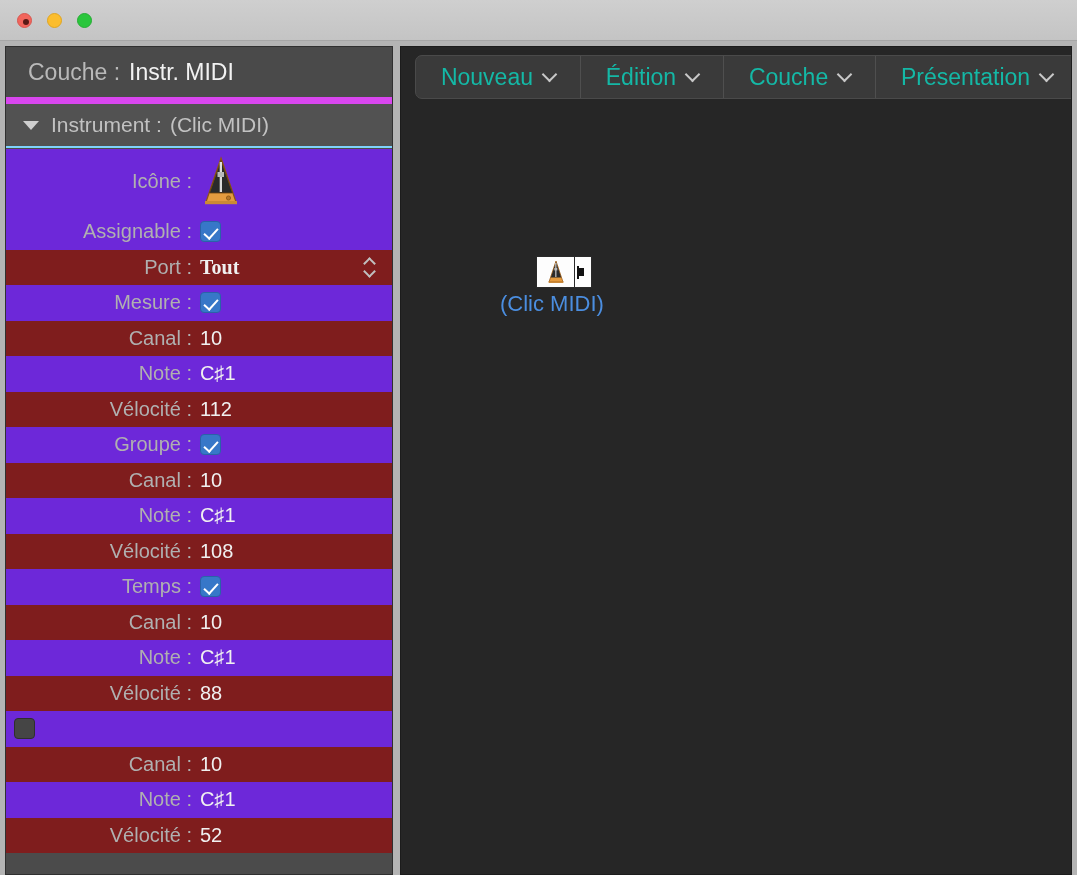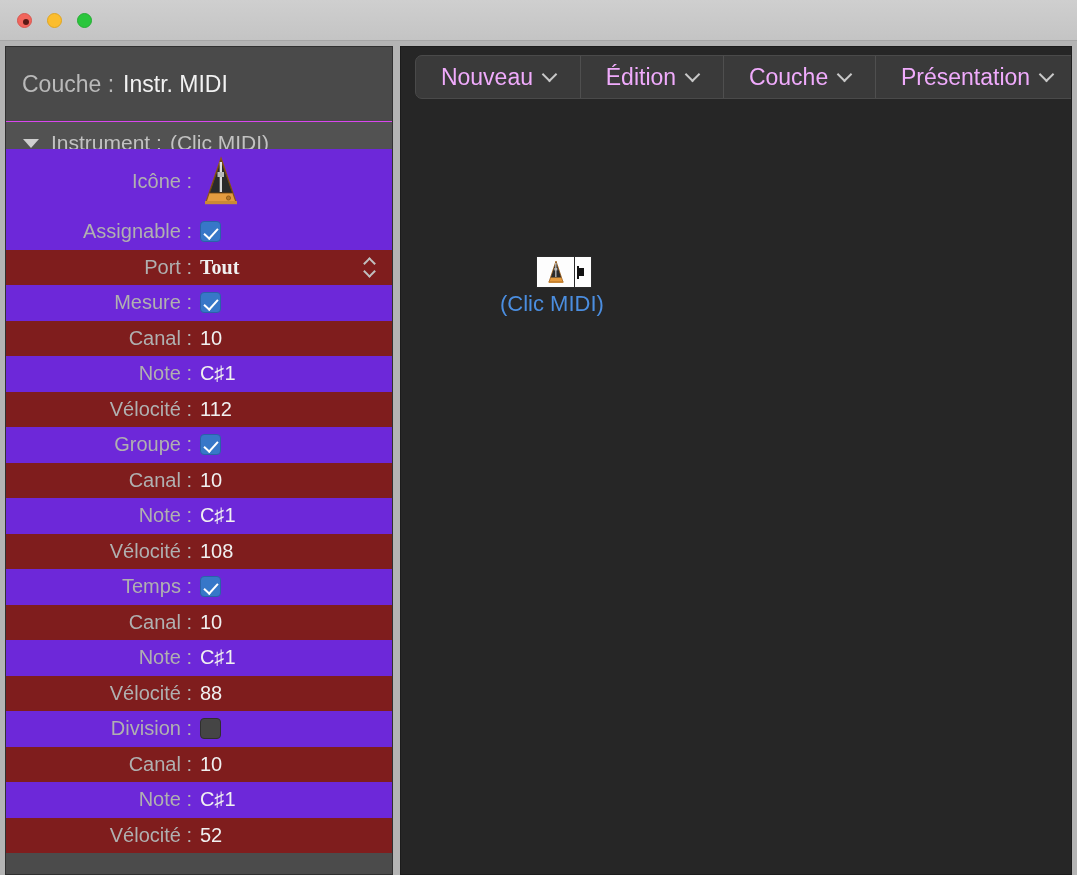--- a/index.html
+++ b/index.html
@@ -59,26 +59,26 @@
   #inspector {
     position: absolute;
     left: 5px; top: 5px;
     width: 388px; height: 829px;
     background: #4b4b4b;
     border: 1px solid #303030;
     overflow: hidden;
   }
 
   .layer-header {
-    height: 75px;
+    height: 57px;
     background: #4a4a4a;
-    border-bottom: 1px solid #d946ef;
-    display: flex;
-    align-items: center;
-    padding-left: 16px;
+    border-bottom: 7px solid #d946ef;
+    display: flex;
+    align-items: center;
+    padding-left: 22px;
     white-space: nowrap;
   }
   .layer-header .lbl {
     color: #b9b9b9;
     font-size: 23px;
   }
   .layer-header .val {
     color: #f2f2f2;
     font-size: 23px;
     margin-left: 9px;
@@ -215,21 +215,21 @@
     background: #3a3a3a;
     overflow: hidden;
     width: 663px;
   }
   .menubtn {
     display: flex;
     align-items: center;
     justify-content: center;
     gap: 11px;
     padding: 0 18px;
-    color: #f0abfc;
+    color: #14b8a6;
     font-size: 23px;
     border-right: 1px solid #4f4f4f;
     white-space: nowrap;
     flex: 1 1 auto;
   }
   .menubtn:last-child { border-right: none; }
   .chev {
     width: 11px; height: 11px;
     border: solid #c8c8c8;
     border-width: 0 2px 2px 0;
@@ -393,21 +393,20 @@
           </div>
           <div class="prow alt">
             <div class="plabel">Note :</div>
             <div class="pvalue">C♯1</div>
           </div>
           <div class="prow">
             <div class="plabel">Vélocité :</div>
             <div class="pvalue">88</div>
           </div>
           <div class="prow alt">
-            <div class="plabel">Division :</div>
             <div class="pvalue">
               <span class="cbx off"></span>
             </div>
           </div>
           <div class="prow">
             <div class="plabel">Canal :</div>
             <div class="pvalue">10</div>
           </div>
           <div class="prow alt">
             <div class="plabel">Note :</div>

